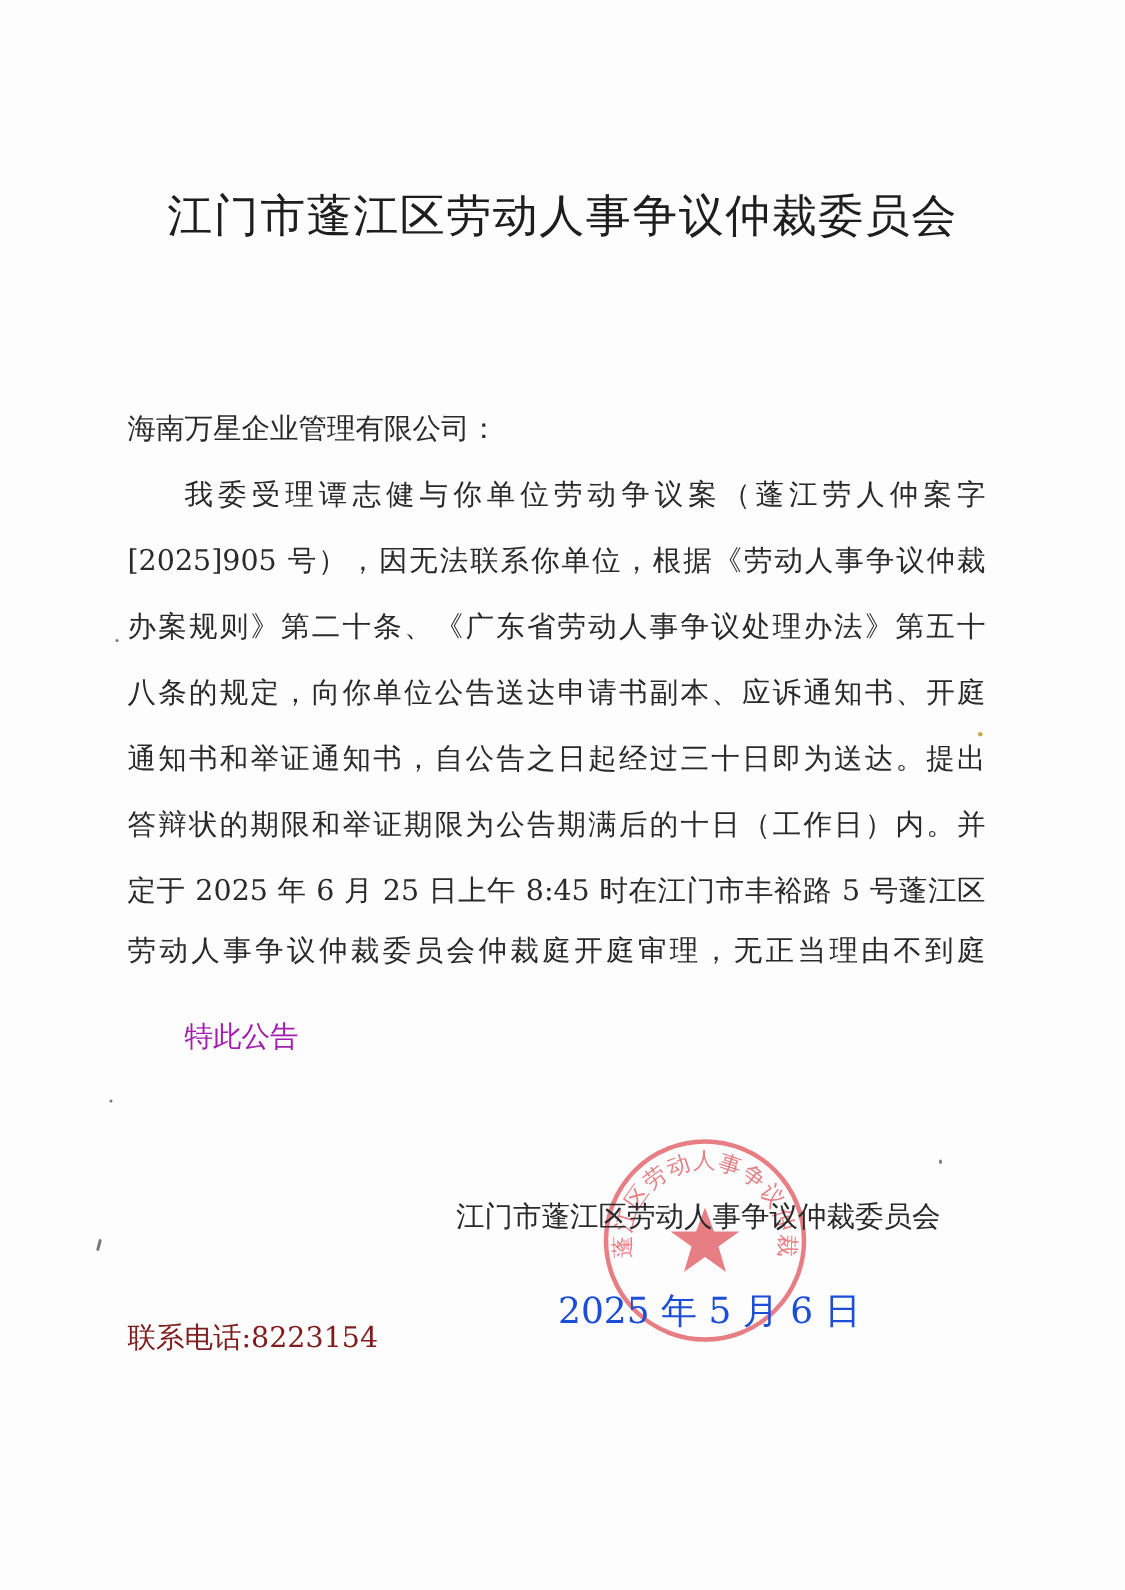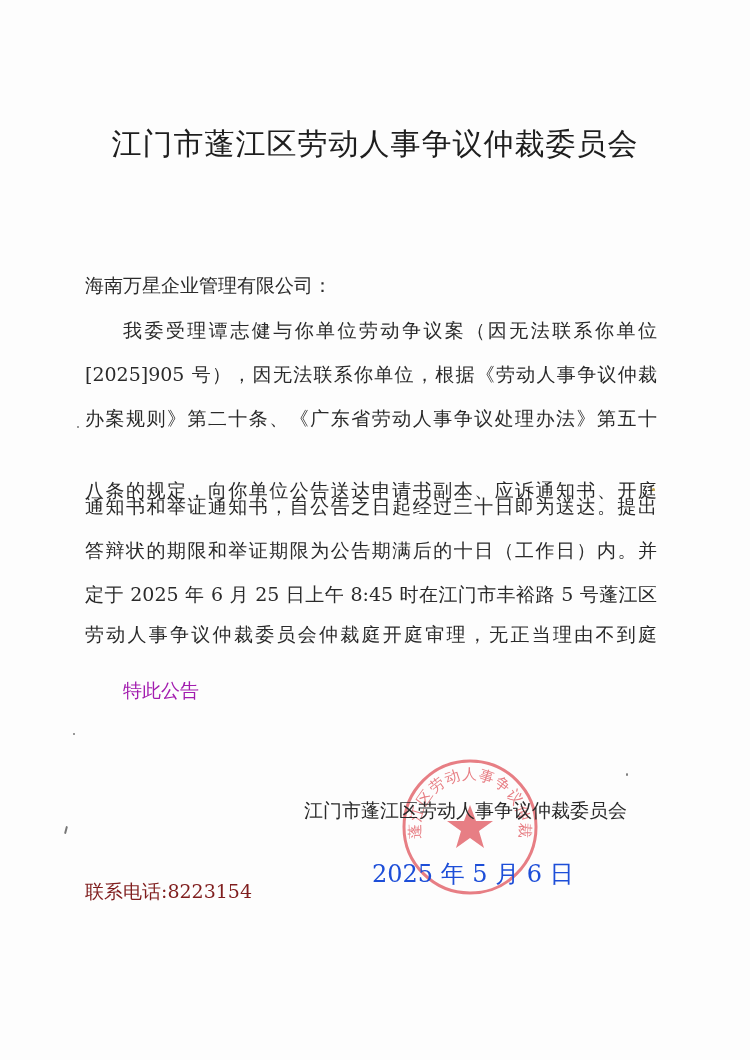--- a/index.html
+++ b/index.html
@@ -112,24 +112,24 @@
 </head>
 <body>
 
 <div class="page">
 
   <div class="org-title">江门市蓬江区劳动人事争议仲裁委员会</div>
 
 
   <div class="addressee">海南万星企业管理有限公司：</div>
 
-  <div class="body-line first" style="top:318px;">我委受理谭志健与你单位劳动争议案（因无法联系你单位</div>
+  <div class="body-line first" style="top:318px;">我委受理谭志健与你单位劳动争议案（蓬江劳人仲案字</div>
   <div class="body-line" style="top:362px;">[2025]905 号），因无法联系你单位，根据《劳动人事争议仲裁</div>
   <div class="body-line" style="top:406px;">办案规则》第二十条、《广东省劳动人事争议处理办法》第五十</div>
-  <div class="body-line" style="top:450px;margin-top:28px;">八条的规定，向你单位公告送达申请书副本、应诉通知书、开庭</div>
+  <div class="body-line" style="top:450px;">八条的规定，向你单位公告送达申请书副本、应诉通知书、开庭</div>
   <div class="body-line" style="top:494px;">通知书和举证通知书，自公告之日起经过三十日即为送达。提出</div>
   <div class="body-line" style="top:538px;">答辩状的期限和举证期限为公告期满后的十日（工作日）内。并</div>
   <div class="body-line" style="top:582px;">定于 2025 年 6 月 25 日上午 8:45 时在江门市丰裕路 5 号蓬江区</div>
   <div class="body-line" style="top: 622px;">劳动人事争议仲裁委员会仲裁庭开庭审理，无正当理由不到庭</div>
 
 
   <div class="closing">特此公告</div>
 
   <svg class="seal" viewBox="0 0 140 140" xmlns="http://www.w3.org/2000/svg">
     <defs>

